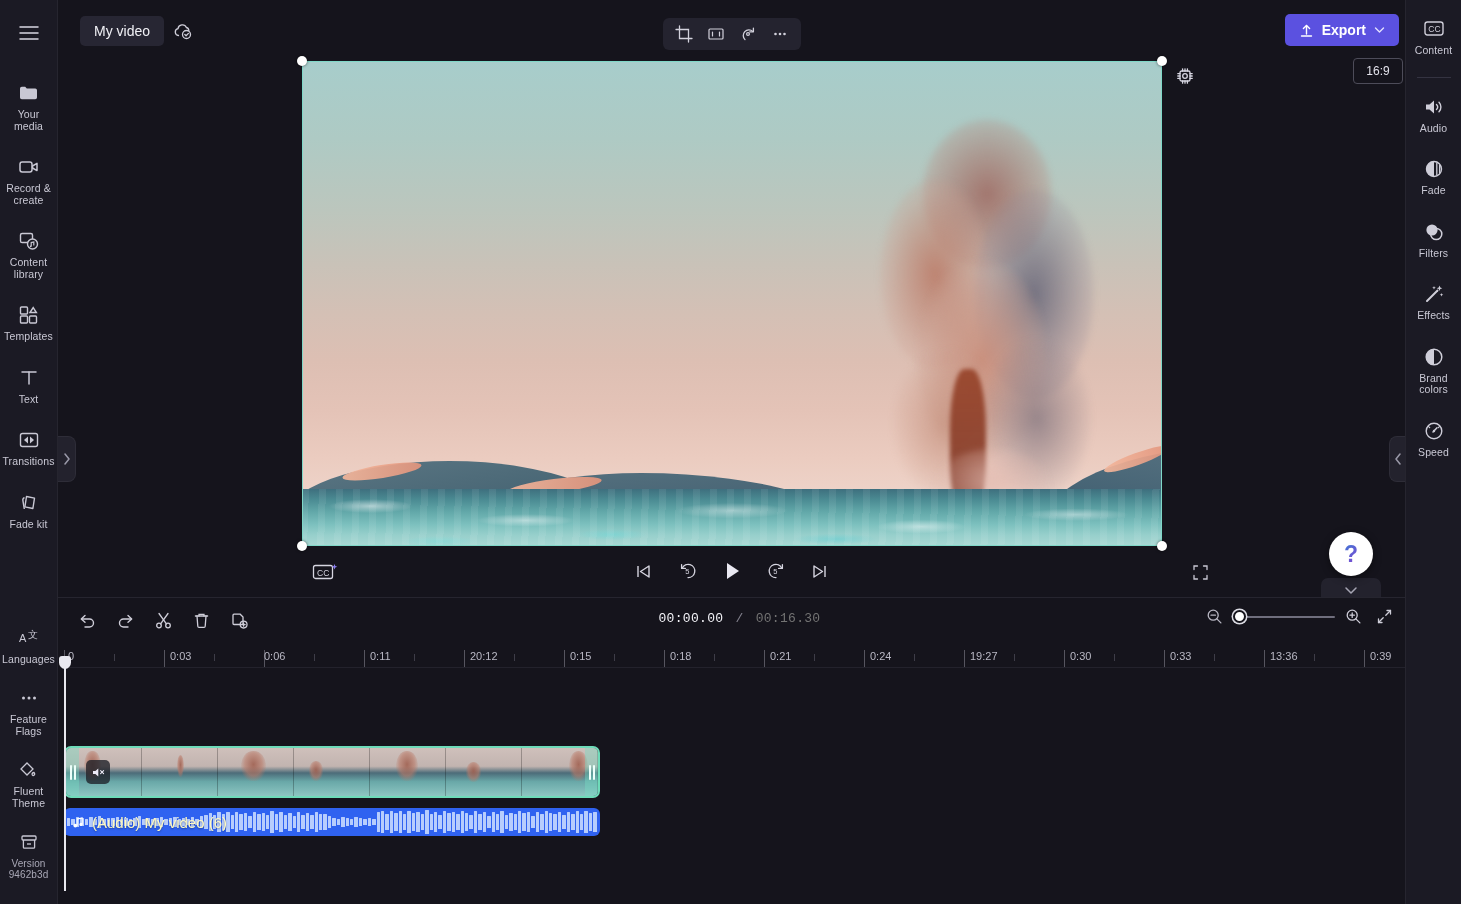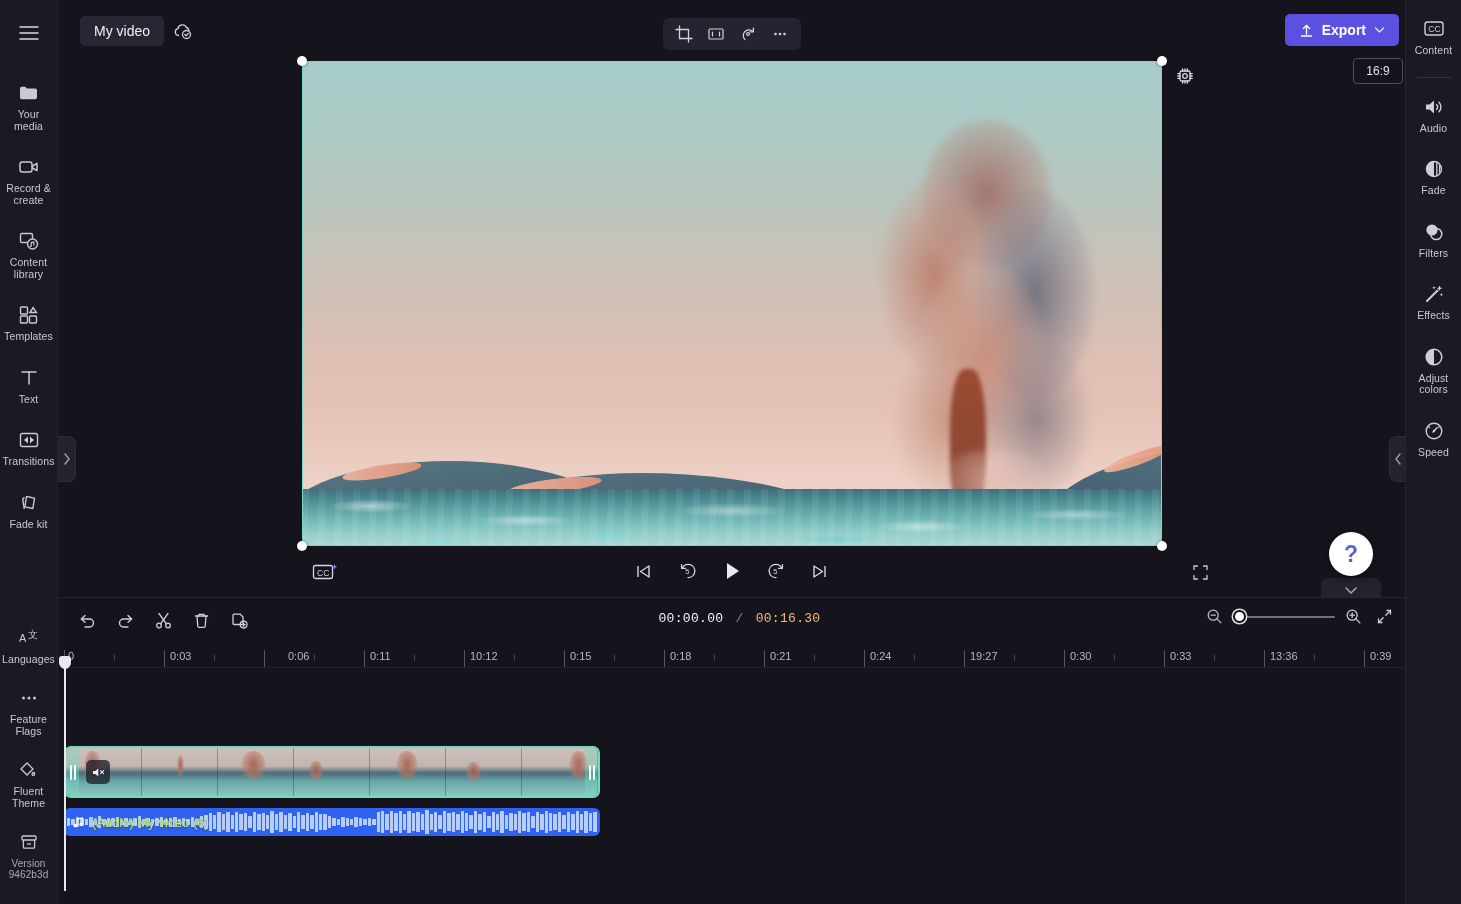--- a/index.html
+++ b/index.html
@@ -187,21 +187,21 @@
   .timeline { position:absolute; left:58px; top:597px; right:56px; bottom:0;
     background:#15141c; border-top:1px solid #26252f; }
   .tl-toolbar { position:relative; height:44px; }
   .tl-left-tools { position:absolute; left:14px; top:7px; display:flex; gap:8px; }
   .tl-btn { width:30px; height:30px; display:flex; align-items:center; justify-content:center;
     cursor:pointer; border-radius:4px; }
   .timecode { position:absolute; left:50%; transform:translateX(-50%); top:13px;
     font-size:13px; letter-spacing:.3px; font-family:"Liberation Mono", monospace; }
   .tc-cur { color:#f2f2f7;margin-left:16px; }
   .tc-sep { color:#84838f; margin:0 4px; }
-  .tc-tot { color:#fdba74; }
+  .tc-tot { color:#737373; }
   .zoom-tools { position:absolute; right:12px; top:10px; display:flex; align-items:center; gap:10px; }
   .zoom-slider { position:relative; width:102px; height:14px; display:flex; align-items:center; cursor:pointer; }
   .zs-track { position:absolute; left:0; right:0; height:2px; background:#6f6e7d; border-radius:1px; }
   .zs-knob { position:absolute; left:0; width:13px; height:13px; border-radius:50%;
     background:#fff; border:2px solid #15141c; box-shadow:0 0 0 1.5px #dcdce4; }
 
   .ruler { position:relative; height:26px; border-bottom:1px solid #23222c;
     margin-left:6px; overflow:hidden; }
   .tick { position:absolute; top:8px; width:1px; height:18px; background:#56555f; }
   .tick.minor { top:12px; height:7px; background:#3e3d48; }
@@ -233,21 +233,21 @@
   .mute-chip {
     position:absolute; left:20px; top:12px; width:24px; height:24px;
     background:rgba(30,32,40,.78); border-radius:5px; z-index:4;
     display:flex; align-items:center; justify-content:center; cursor:pointer;
   }
   .clip-audio {
     position:absolute; left:6px; top:140px; width:536px; height:28px;
     background:#2f62f0; border-radius:6px; overflow:hidden; cursor:pointer;
     display:flex; align-items:center; padding-left:8px; gap:7px;
   }
-  .audio-label { font-size:13px; color:#bef264; white-space:nowrap; z-index:2;
+  .audio-label { font-size:15px; color:#fef9c3; white-space:nowrap; z-index:2;
     text-shadow:0 1px 2px rgba(0,0,0,.35); }
   .wave { position:absolute; left:0; right:0; top:0; bottom:0; display:flex;
     align-items:center; gap:1px; padding:0 3px; }
   .wave i { display:block; flex:1; background:#cfe0ff; border-radius:.5px; opacity:.85; }
 
   .playhead { position:absolute; left:6px; top:-7px; bottom:0; width:2px;
     background:#e8e8ef; z-index:8; cursor:ew-resize; }
   .playhead::before {
     content:''; position:absolute; left:-5px; top:-5px; width:12px; height:13px;
     background:#e8e8ef; border-radius:3px 3px 50% 50%;
@@ -667,21 +667,21 @@
       <span class="rail-label">Effects</span>
     </div>
 
     <div class="rail-item">
       <span class="rail-icon">
         <svg width="24" height="24" viewBox="0 0 24 24">
             <circle cx="12" cy="12" r="7.8" fill="none" stroke="#cfced9" stroke-width="1.5"></circle>
             <path d="M12 4.2a7.8 7.8 0 000 15.6z" fill="#cfced9"></path>
           </svg>
       </span>
-      <span class="rail-label">Adjust colors</span>
+      <span class="rail-label">Brand colors</span>
     </div>
 
     <div class="rail-item">
       <span class="rail-icon">
         <svg width="24" height="24" viewBox="0 0 24 24">
             <circle cx="12" cy="12" r="7.8" fill="none" stroke="#cfced9" stroke-width="1.4"></circle>
             <path d="M15 8.8L11 13" stroke="#cfced9" stroke-width="1.5" stroke-linecap="round"></path>
             <circle cx="12" cy="12" r="1.2" fill="#cfced9"></circle>
             <g stroke="#cfced9" stroke-width="1.2" stroke-linecap="round">
               <path d="M6.6 7.6l1.1 1.1"></path>
@@ -782,27 +782,27 @@
     </div>
 
     <div class="ruler">
       <div class="tick" style="left:0;"></div>
       <div class="tick-lbl" style="left:4px;">0</div>
       <div class="tick minor" style="left:50px;"></div>
       <div class="tick" style="left:100px;"></div>
       <div class="tick-lbl" style="left:106px;">0:03</div>
       <div class="tick minor" style="left:150px;"></div>
       <div class="tick" style="left:200px;"></div>
-      <div class="tick-lbl" style="left:224px;">0:06</div>
+      <div class="tick-lbl" style="left:200px;">0:06</div>
       <div class="tick minor" style="left:250px;"></div>
       <div class="tick" style="left:300px;"></div>
       <div class="tick-lbl" style="left:306px;">0:11</div>
       <div class="tick minor" style="left:350px;"></div>
       <div class="tick" style="left:400px;"></div>
-      <div class="tick-lbl" style="left:406px;">10:12</div>
+      <div class="tick-lbl" style="left:406px;">20:12</div>
       <div class="tick minor" style="left:450px;"></div>
       <div class="tick" style="left:500px;"></div>
       <div class="tick-lbl" style="left:506px;">0:15</div>
       <div class="tick minor" style="left:550px;"></div>
       <div class="tick" style="left:600px;"></div>
       <div class="tick-lbl" style="left:606px;">0:18</div>
       <div class="tick minor" style="left:650px;"></div>
       <div class="tick" style="left:700px;"></div>
       <div class="tick-lbl" style="left:706px;">0:21</div>
       <div class="tick minor" style="left:750px;"></div>

